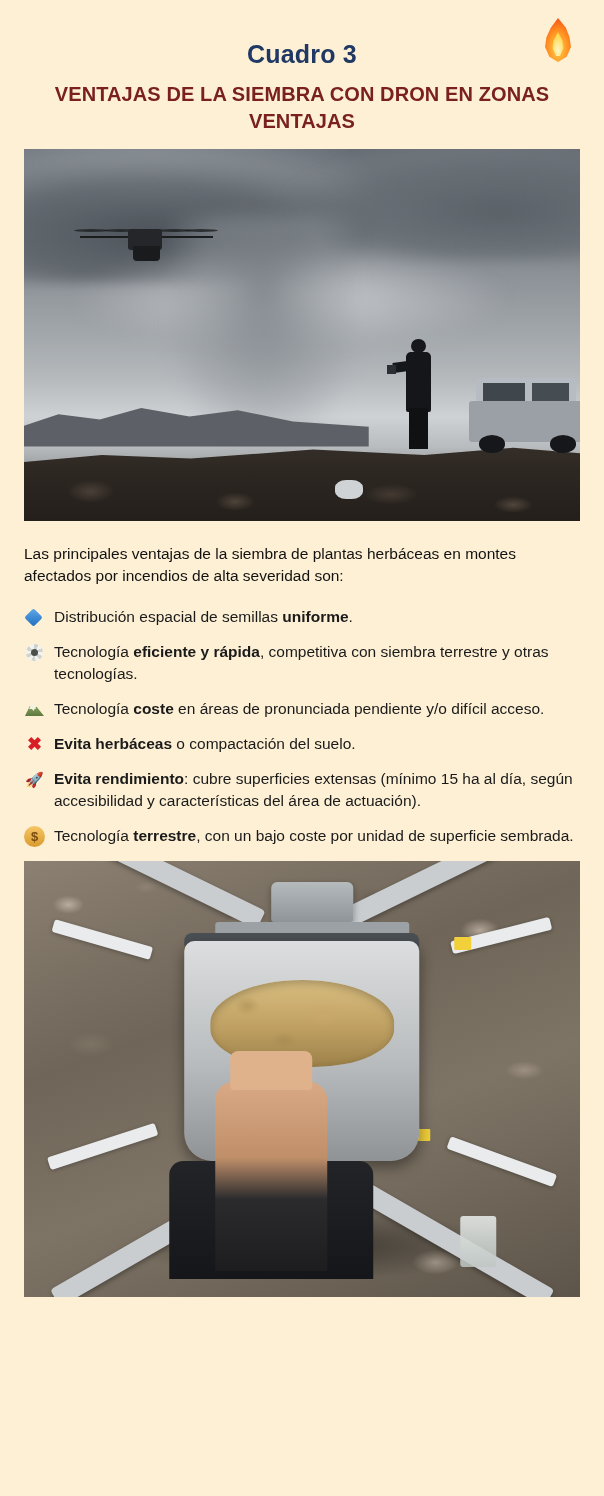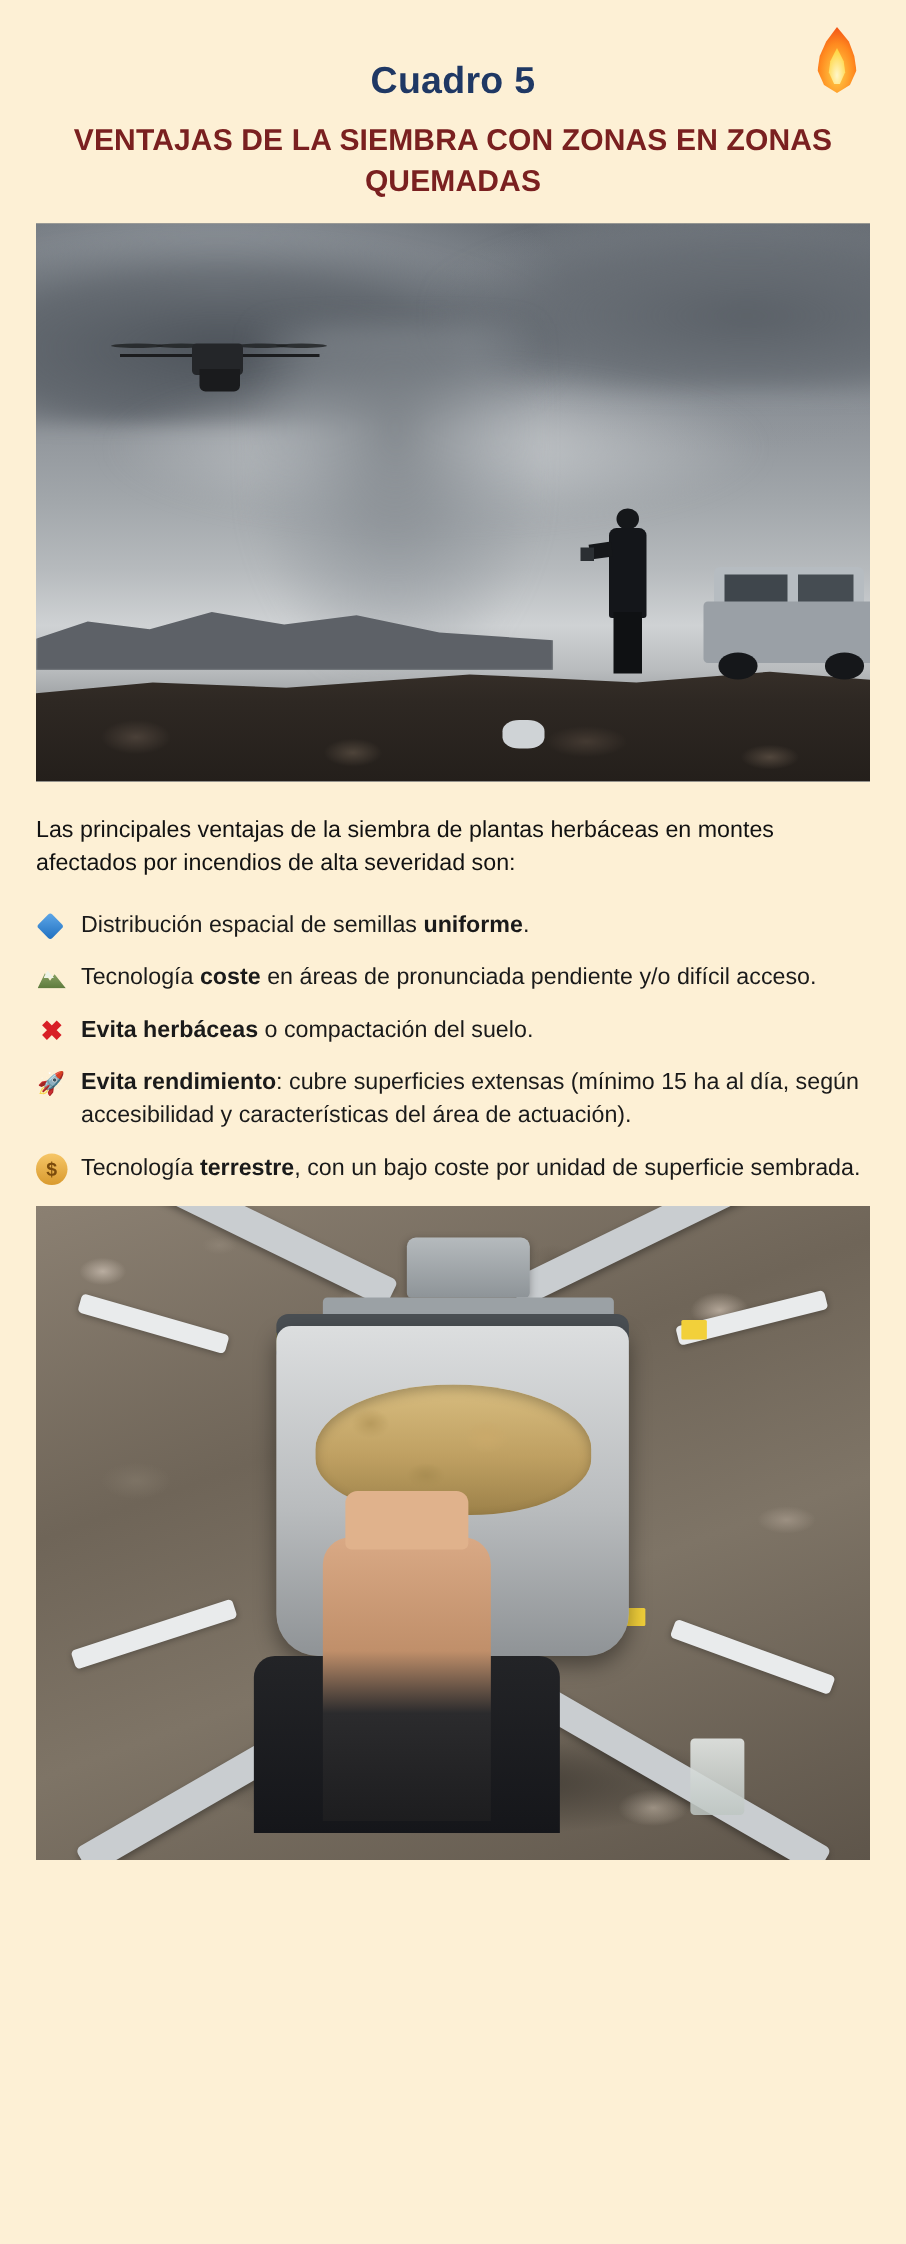--- a/index.html
+++ b/index.html
@@ -509,22 +509,22 @@
 </head>
 <body>
 
 <div class="page">
 
   <div class="flame">
     <div class="flame-bg"></div>
     <div class="flame-inner"></div>
   </div>
 
-  <h1 class="title-main">Cuadro 5</h1>
-  <h2 class="title-sub">VENTAJAS DE LA SIEMBRA CON ZONAS EN ZONAS QUEMADAS</h2>
+  <h1 class="title-main">Cuadro 3</h1>
+  <h2 class="title-sub">VENTAJAS DE LA SIEMBRA CON DRON EN ZONAS VENTAJAS</h2>
 
   <div class="photo photo1">
     <div class="sky"></div>
     <div class="cloudA"></div>
     <div class="cloudB"></div>
     <div class="cloudC"></div>
     <div class="smokeplume"></div>
     <div class="ridge-far"></div>
     <div class="ground"></div>
     <div class="ground-spots"></div>
@@ -562,20 +562,24 @@
   <p class="intro">Las principales ventajas de la siembra de plantas herbáceas en montes afectados por incendios de alta severidad son:</p>
 
   <ul class="adv">
 
 
     <li>
       <span class="ic ic-diamond"></span>
       <span class="txt"><span>Distribución espacial de semillas </span><b>uniforme</b><span>.</span></span>
     </li>
 
+    <li>
+      <span class="ic ic-gear"></span>
+      <span class="txt"><span>Tecnología </span><b>eficiente y rápida</b><span>, competitiva con siembra terrestre y otras tecnologías.</span></span>
+    </li>
 
     <li>
       <span class="ic ic-mount"></span>
       <span class="txt"><span>Tecnología </span><b>coste</b><span> en áreas de pronunciada pendiente y/o difícil acceso.</span></span>
     </li>
 
     <li>
       <span class="ic ic-x">✖</span>
       <span class="txt"><span></span><b>Evita herbáceas</b><span> o compactación del suelo.</span></span>
     </li>

